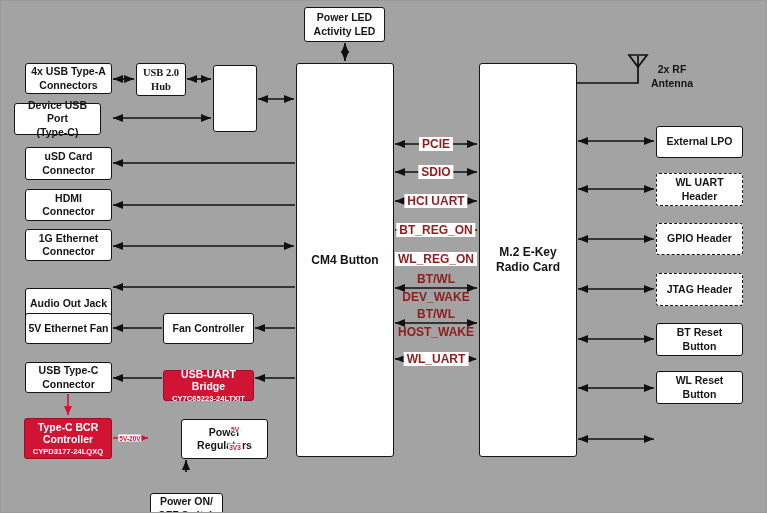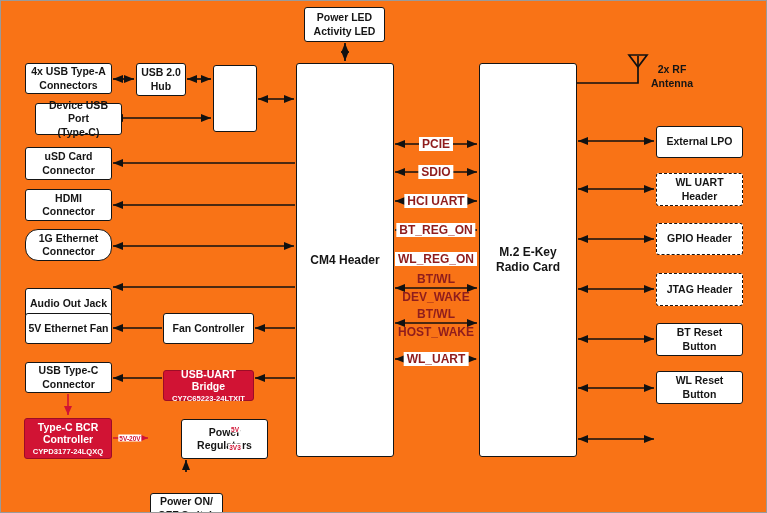--- a/index.html
+++ b/index.html
@@ -1,18 +1,18 @@
 <!DOCTYPE html>
 <html><head>
 <meta charset="utf-8">
 <style>
   html,body{margin:0;padding:0;background:#fff;}
   #canvas{
     position:relative;width:765px;height:511px;margin:0;
-    border:1px solid #9a9a9a;background:#f97316;overflow:hidden;
+    border:1px solid #9a9a9a;background:#a3a3a3;overflow:hidden;
     font-family:"Liberation Sans",sans-serif;
   }
   #wires{position:absolute;left:0;top:0;width:765px;height:511px;}
   .b{
     position:absolute;box-sizing:border-box;
     border:1.8px solid #151515;border-radius:3px;background:#fff;
     display:flex;align-items:center;justify-content:center;
     text-align:center;font-weight:bold;font-size:10.5px;line-height:1.25;
     color:#151515;white-space:pre-line;padding:1px 2px;
   }
@@ -112,29 +112,29 @@
       <line x1="222" y1="428" x2="250" y2="428" marker-end="url(#arrR)"></line>
       <line x1="222" y1="446" x2="250" y2="446" marker-end="url(#arrR)"></line>
     </g>
   </svg>
 
   <div class="b" style="left:303px;top:6px;width:81px;height:35px;">Power LED
 Activity LED</div>
 
   <div class="b" style="left:24px;top:62px;width:87px;height:31px;">4x USB Type-A
 Connectors</div>
-  <div class="b" style="left:34px;top:102px;width:87px;height:32px;">Device USB Port
+  <div class="b" style="left:13px;top:102px;width:87px;height:32px;">Device USB Port
 (Type-C)</div>
-  <div class="b" style="left:135px;top:62px;width:50px;height:33px;">USB 2.0
+  <div class="b" style="left:135px;top:62px;width:50px;height:33px;font-family:Liberation Serif, serif;">USB 2.0
 Hub</div>
   <div class="b" style="left:212px;top:64px;width:44px;height:67px;"></div>
   <div class="b" style="left:24px;top:146px;width:87px;height:33px;">uSD Card
 Connector</div>
   <div class="b" style="left:24px;top:188px;width:87px;height:32px;">HDMI Connector</div>
-  <div class="b" style="left:24px;top:228px;width:87px;height:32px;border-radius:13px;">1G Ethernet
+  <div class="b" style="left:24px;top:228px;width:87px;height:32px;">1G Ethernet
 Connector</div>
   <div class="b" style="left:24px;top:270px;width:87px;height:32px;margin-top:17px;">Audio Out Jack</div>
   <div class="b" style="left:24px;top:312px;width:87px;height:31px;">5V Ethernet Fan</div>
   <div class="b" style="left:162px;top:312px;width:91px;height:31px;">Fan Controller</div>
   <div class="b" style="left:24px;top:361px;width:87px;height:31px;">USB Type-C
 Connector</div>
 
   <div class="b red" style="left:162px;top:369px;width:91px;height:31px;">
     <span>USB-UART Bridge</span>
     <span class="part">CY7C65223-24LTXIT</span>
@@ -144,21 +144,21 @@
     <span>Type-C BCR
 Controller</span>
     <span class="part">CYPD3177-24LQXQ</span>
   </div>
 
   <div class="b" style="left:160px;top:418px;width:87px;height:40px;margin-left:20px;">Power
 Regulators</div>
   <div class="b" style="left:149px;top:492px;width:73px;height:31px;">Power ON/
 OFF Switch</div>
 
-  <div class="b big" style="left:295px;top:62px;width:98px;height:394px;">CM4 Header</div>
+  <div class="b big" style="left:295px;top:62px;width:98px;height:394px;">CM4 Button</div>
   <div class="b big" style="left:478px;top:62px;width:98px;height:394px;">M.2 E-Key
 Radio Card</div>
 
   <div class="b" style="left:655px;top:125px;width:87px;height:32px;">External LPO</div>
   <div class="b dash" style="left:655px;top:172px;width:87px;height:33px;">WL UART
 Header</div>
   <div class="b dash" style="left:655px;top:222px;width:87px;height:32px;">GPIO Header</div>
   <div class="b dash" style="left:655px;top:272px;width:87px;height:33px;">JTAG Header</div>
   <div class="b" style="left:655px;top:322px;width:87px;height:33px;">BT Reset Button</div>
   <div class="b" style="left:655px;top:370px;width:87px;height:33px;">WL Reset Button</div>

